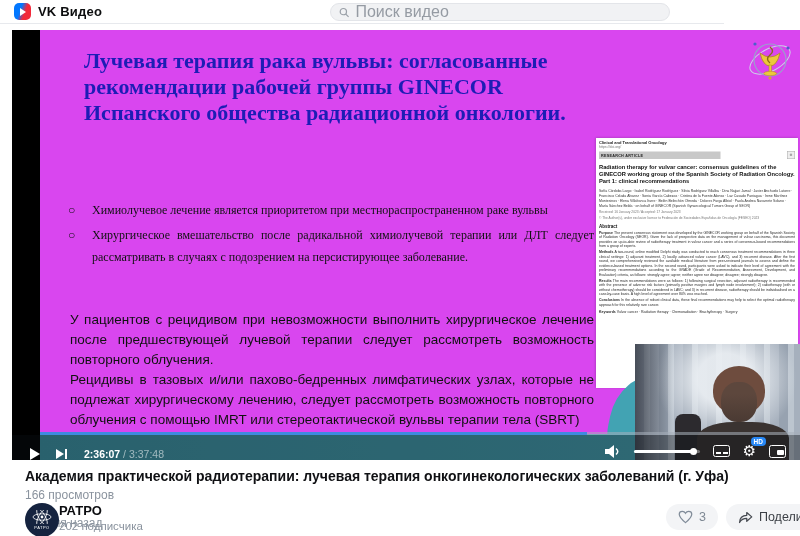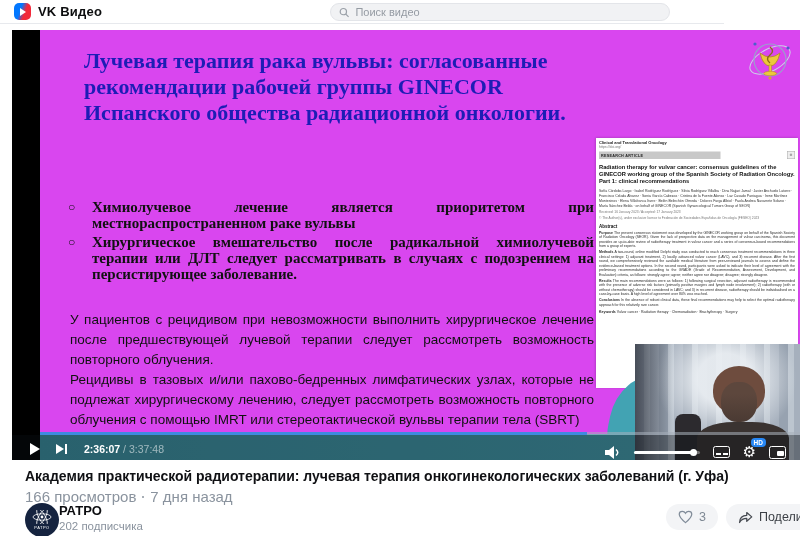--- a/index.html
+++ b/index.html
@@ -14,37 +14,37 @@
   .brand-icon { width:17px; height:17px; border-radius:5px;
     background:linear-gradient(110deg,#0277ff 38%,#f2293a 62%);
     display:flex; align-items:center; justify-content:center; }
   .brand-icon .tri { width:0; height:0; border-left:6px solid #fff;
     border-top:4px solid transparent; border-bottom:4px solid transparent; margin-left:1px; }
   .brand-text { font-weight:700; font-size:13px; color:#0c0d0e; letter-spacing:.2px; }
   .search { position:absolute; left:330px; top:3px; width:340px; height:18px;
     background:#f1f2f4; border:1px solid #e3e5e9; border-radius:9px;
     display:flex; align-items:center; padding:0 8px; gap:6px; }
   .search-input { border:none; background:transparent; outline:none;
-    font-size:11px; color:#333; width:100%; }
+    font-size:16px; color:#333; width:100%; }
   .search-input::placeholder { color:#959ba3; }
 
   
   .player { position:absolute; left:12px; top:30px; width:788px; height:430px;
             background:#000; z-index:5; }
   .slide { position:absolute; left:28px; top:0; width:760px; height:430px;
            background:#d946ef; overflow:hidden; }
 
   .s-title { position:absolute; left:44px; top:18px; width:600px;
     font-family:"Liberation Serif", serif; font-weight:700;
     font-size:22px; line-height:26px; color:#1d1db5; }
   .s-heading { position:absolute; left:0; top:146px; width:576px; text-align:center;
     font-size:15px; color:#222; }
   .bullets { position:absolute; left:24px; top:169px; width:530px; list-style:none;
-    font-family:"Liberation Serif", serif; font-weight:700; font-size:15px;
-    line-height:16px; color:#111; text-align:justify; }
+    font-family:"Liberation Serif", serif; font-weight:400; font-size:12px;
+    line-height:22px; color:#111; text-align:justify; }
   .bullets li { padding-left:28px; position:relative; margin-bottom:3px; }
   .bullets li::before { content:"○"; position:absolute; left:4px; top:0;
     font-weight:400; font-size:12px; }
   .p { position:absolute; left:30px; width:524px; font-family:Liberation Sans, sans-serif;
     font-size:13.5px; line-height:20px; color:#111; text-align:justify; }
   .p1 { top:280px; } .p2 { top:340px; }
 
   .emblem { position:absolute; left:706px; top:4px; }
 
   
@@ -92,22 +92,22 @@
   .person-body { position:absolute; left:62px; top:78px; width:92px; height:40px;
     background:#3a3331; border-radius:40% 40% 0 0; }
   .chair { position:absolute; left:40px; top:70px; width:26px; height:46px;
     background:#2c2a2e; border-radius:8px 8px 0 0; }
 
   
   .progressbar { position:absolute; left:28px; right:0; bottom:25px; height:3px;
     background:rgba(165,175,185,.55); z-index:8; }
   .progress-played { height:100%; background:#3f8ae0; }
   .controls { position:absolute; left:0; right:0; bottom:0; height:25px;
-    background:rgba(10,16,20,.4); display:flex; align-items:flex-start;
-    color:#fff; z-index:9; padding:8px 10px; }
+    background:rgba(10,16,20,.4); display:flex; align-items:flex-end;
+    color:#fff; z-index:9; padding:0 10px; }
   .play-btn { width:0; height:0; border-left:10px solid #fff;
     border-top:6px solid transparent; border-bottom:6px solid transparent;
     margin-left:8px; cursor:pointer; }
   .next-btn { position:relative; width:12px; height:12px; margin-left:16px; cursor:pointer; }
   .next-btn::before { content:""; position:absolute; left:0; top:1px; width:0; height:0;
     border-left:8px solid #fff; border-top:5px solid transparent; border-bottom:5px solid transparent; }
   .next-btn::after { content:""; position:absolute; right:1px; top:1px; width:2px; height:10px; background:#fff; }
   .time { margin-left:16px; font-size:10.5px; }
   .time .cur { font-weight:700; color:#fff; }
   .time .tot { color:rgba(255,255,255,.55); }
@@ -123,22 +123,22 @@
   .gear { font-size:15px; line-height:15px; color:#fff; }
   .hd-badge { position:absolute; top:-5px; right:-10px; background:#2787f5; color:#fff;
     font-size:6.5px; font-weight:700; padding:1px 3px; border-radius:4px; }
   .pip-btn { position:relative; width:17px; height:13px; border:1.4px solid #fff; border-radius:2.5px; cursor:pointer; }
   .pip-btn::after { content:""; position:absolute; right:1.5px; bottom:1.5px; width:7px; height:5px;
     background:#fff; border-radius:1px; }
 
   
   .video-title { position:absolute; left:25px; top:468px; width:760px;
     font-size:14px; font-weight:600; color:#101114; white-space:nowrap; }
-  .video-meta { position:absolute; left:25px; top:488px; font-size:15px; color:#8a939e;
-    display:flex; gap:6px; align-items:center; }
+  .video-meta { position:absolute; left:25px; top:488px; font-size:12px; color:#8a939e;
+    display:flex; gap:6px; align-items:center;flex-direction:column; }
   .meta-dot { width:2px; height:2px; border-radius:50%; background:#8a939e; }
   .channel { position:absolute; left:25px; top:503px; display:flex; align-items:flex-start; }
   .avatar { width:34px; height:34px; border-radius:50%; background:#15233f;
     display:flex; flex-direction:column; align-items:center; justify-content:center; color:#fff; }
   .avatar-label { font-size:4px; letter-spacing:.5px; margin-top:1px; }
   .ch-name { font-size:13px; font-weight:700; color:#0c0d10; }
   .ch-subs { font-size:11.5px; color:#8a939e; margin-top:2px; }
   .actions { position:absolute; left:666px; top:504px; display:flex; gap:8px; }
   .pill { height:26px; border-radius:14px; background:#f3f4f6; display:flex;
     align-items:center; gap:6px; padding:0 12px; font-size:12.5px; color:#3c4046;

